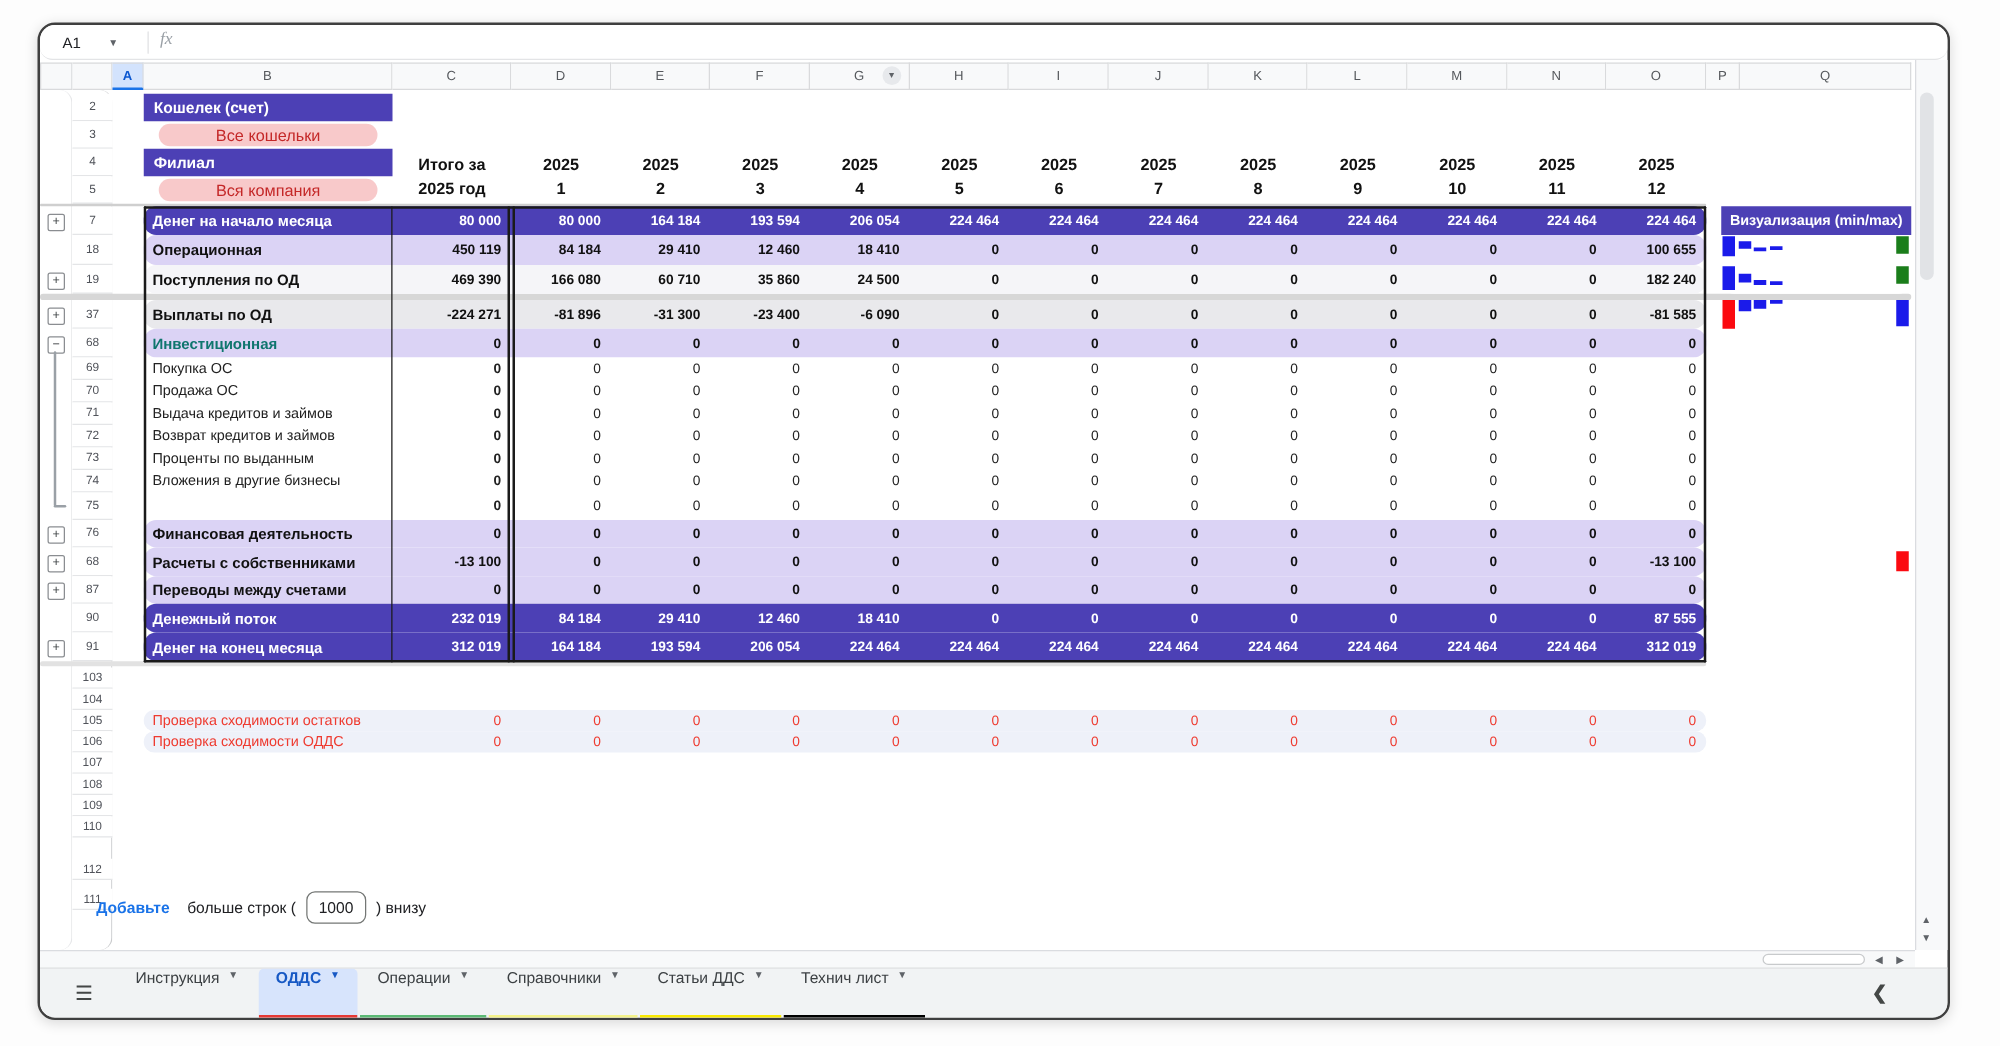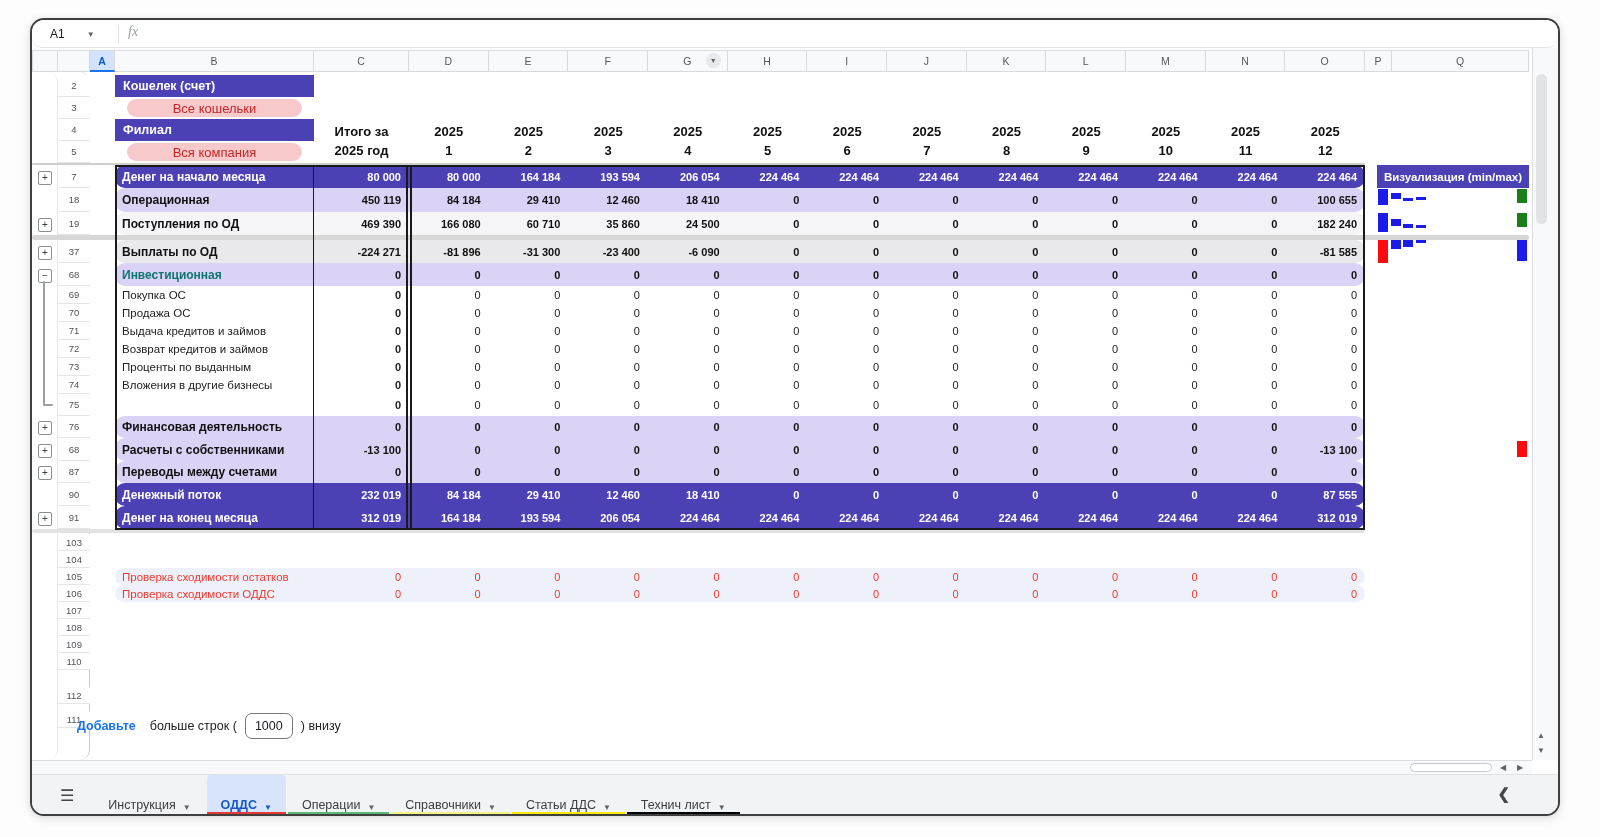--- a/index.html
+++ b/index.html
@@ -23,21 +23,21 @@
   .pill{position:absolute;border-radius:11px;background:#f8c9ca;color:#c42828;font-weight:500;font-size:13px;
     display:flex;align-items:center;justify-content:center;}
   .filterchip{position:absolute;width:15px;height:15px;border-radius:50%;background:#e7e9ec;color:#5f6368;
     font-size:7px;display:flex;align-items:center;justify-content:center;cursor:pointer;}
   #namebox{position:absolute;left:10px;top:4px;width:66px;height:20px;font-size:12px;color:#202124;
     display:flex;align-items:center;padding-left:8px;}
   #fxicon{position:absolute;left:96px;top:4px;font-family:"Liberation Serif",serif;font-style:italic;
     font-size:14px;color:#9aa0a6;}
   .tabbar{position:absolute;left:0;top:754px;width:1526px;height:40px;background:#f1f3f4;
     border-top:1px solid #e0e1e2;display:flex;align-items:center;}
-  .tab{display:flex;align-items:flex-end;gap:7px;height:37px;padding:0 14px;font-size:12.5px;font-weight:500;
+  .tab{display:flex;align-items:flex-start;gap:7px;height:37px;padding:0 14px;font-size:12.5px;font-weight:500;
     color:#3c4043;cursor:pointer;border-bottom:3px solid transparent;}
   .tab .caret{font-size:8px;color:#5f6368;}
   .tab.active{background:#d7e4fc;color:#1658c4;font-weight:bold;border-radius:4px 4px 0 0;}
   .tab.active .caret{color:#1658c4;}
   .sparkbar{position:absolute;}
   .scrollpiece{position:absolute;background:#f8f9fa;}
   .arrowglyph{color:#5f6368;font-size:8px;display:flex;align-items:center;justify-content:center;}
 </style>
 </head>
 <body>

